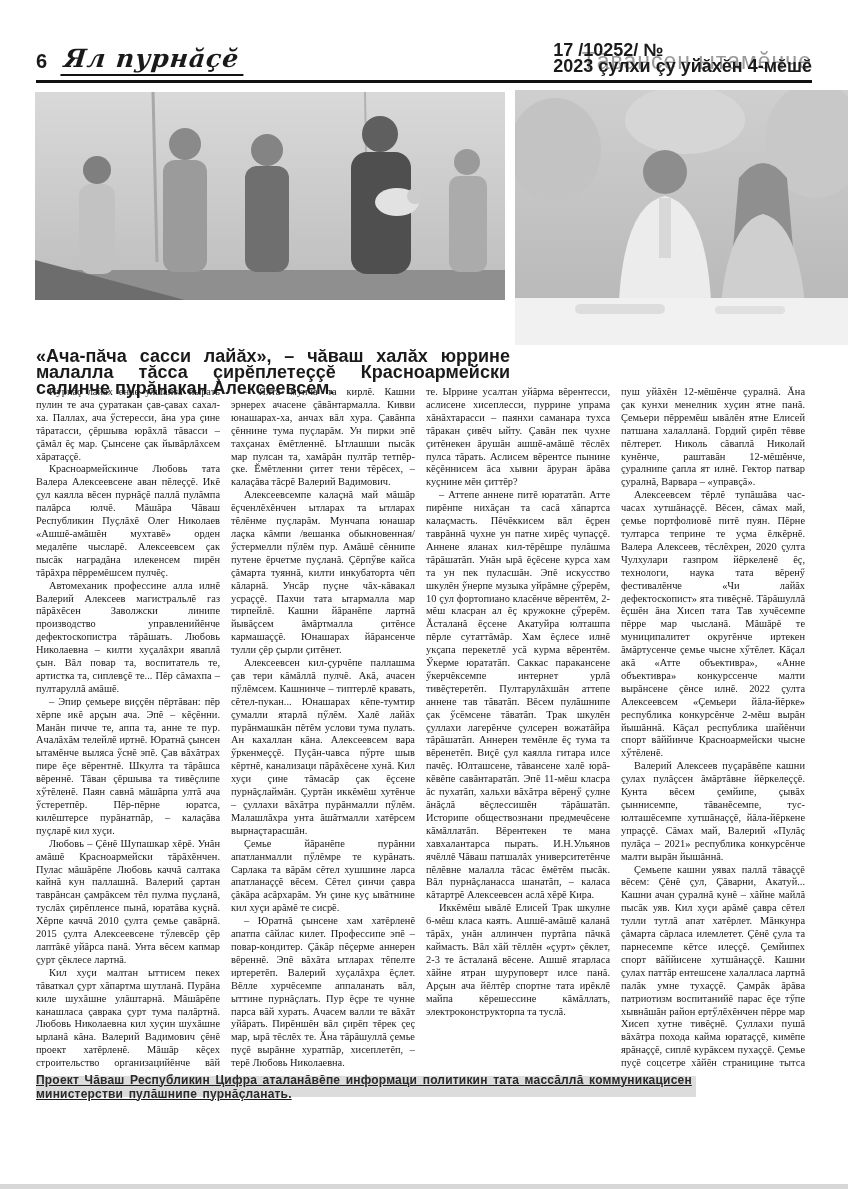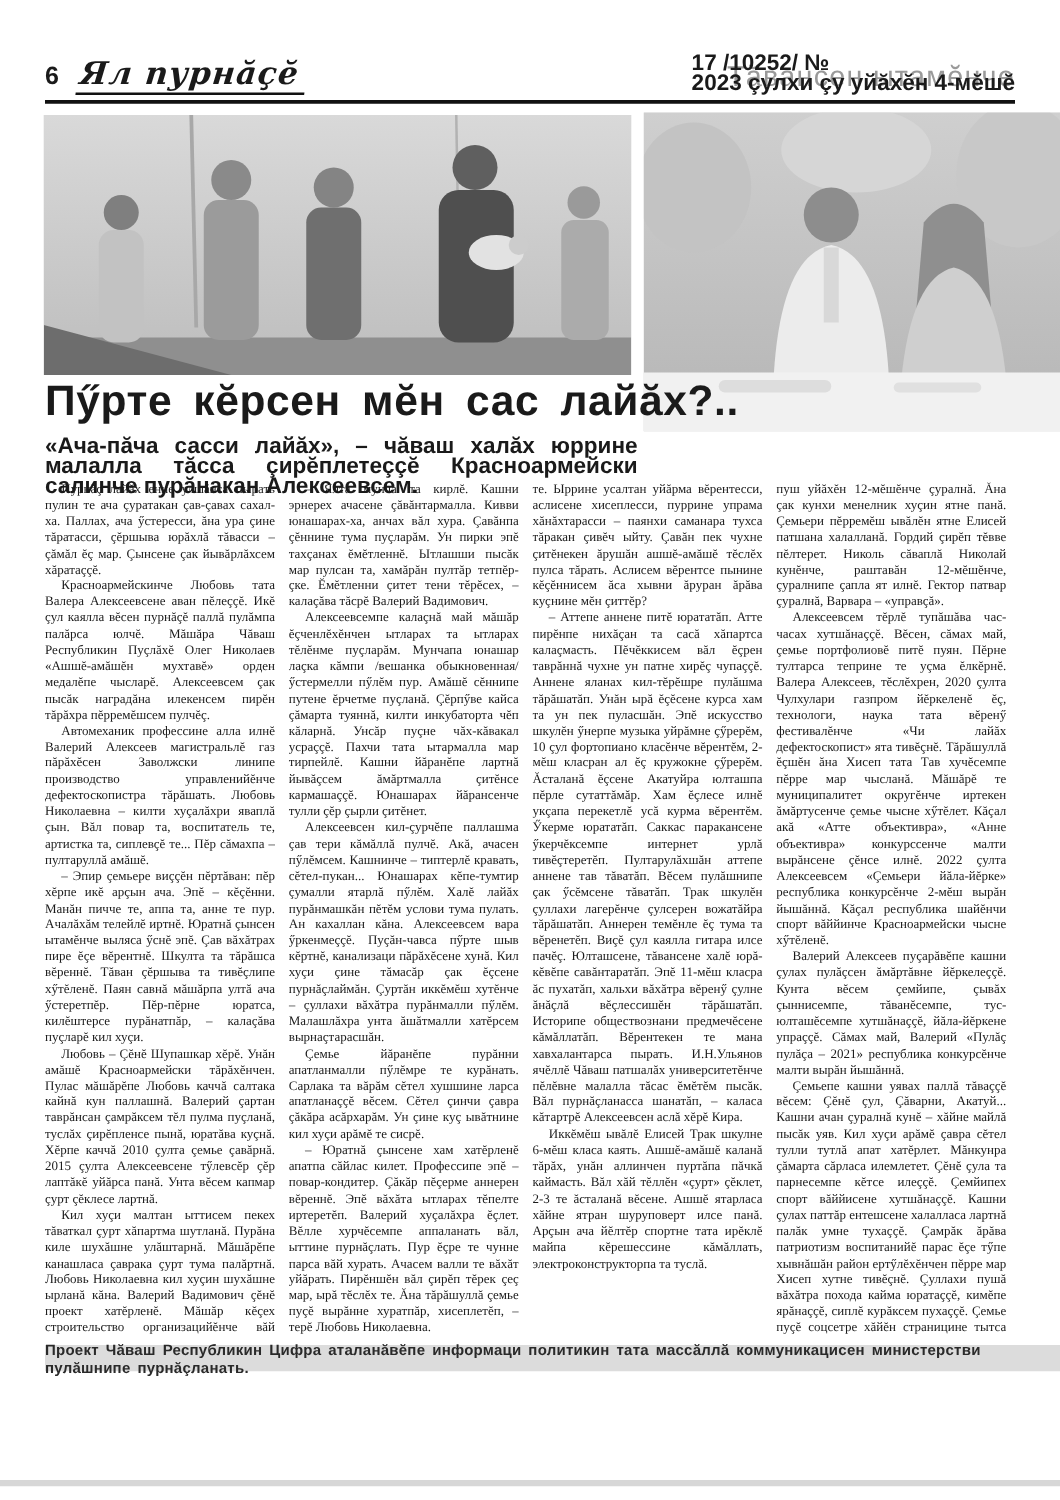--- a/index.html
+++ b/index.html
@@ -27,22 +27,22 @@
   .lede{position:absolute;left:36px;top:348px;width:474px;font-size:18px;font-weight:bold;
         line-height:16px;text-align:justify;}
   
   .columns{position:absolute;left:36px;top:386px;width:776px;height:684px;
            display:flex;gap:11px;overflow:hidden;}
   .column{width:184px;flex:0 0 184px;overflow:hidden;}
   .para{margin:0;font-size:10.4px;line-height:12.9px;text-align:justify;
         text-indent:13px;hyphens:manual;font-family:Liberation Serif, serif;}
   .para.cont{text-indent:0;}
   
-  .footer-strip{position:absolute;left:36px;top:1076px;width:812px;height:21px;
-                background:#dcdcdc;display:flex;align-items:center;justify-content:center;}
+  .footer-strip{position:absolute;left:36px;top:1076px;width:660px;height:21px;
+                background:#dcdcdc;display:flex;align-items:center;justify-content:center;text-decoration:underline;}
   .footer-strip span{font-size:12px;font-weight:bold;color:#2a2a2a;letter-spacing:.2px;
                 word-spacing:2px;}
   .bottom-artifact{position:absolute;left:0;top:1184px;width:848px;height:5px;background:#d7d7d7;}
 </style>
 </head>
 <body>
 
 <div class="page">
 
   <div class="header">
@@ -109,21 +109,20 @@
       <circle cx="248" cy="96" r="20" fill="#bdbdbd"></circle>
       <path d="M224 88 q24 -30 48 0 l6 70 q-30 14 -60 0 z" fill="#8f8f8f"></path>
       <path d="M206 214 q8 -82 42 -90 q34 8 42 90 z" fill="#cfcfcf"></path>
 
       <rect x="0" y="208" width="333" height="47" fill="#f1f1f1"></rect>
       <rect x="60" y="214" width="90" height="10" rx="5" fill="#dddddd"></rect>
       <rect x="200" y="216" width="70" height="8" rx="4" fill="#e0e0e0"></rect>
     </svg>
   </div>
 
-  <div class="headline">Пӳрте кĕрсен мĕн сас лайăх?..</div>
   <div class="lede">«Ача-пăча сасси лайăх», – чăваш халăх юррине малалла тăсса çирĕплетеççĕ Красноармейски салинче пурăнакан Алексеевсем.</div>
 
   <div class="columns" id="columns">
       <div class="column">
         <p class="para">Пурнăç лайăх енне улшăнса пырать пулин те ача çуратакан çав-çавах сахал-ха. Паллах, ача ӳстересси, ăна ура çине тăратасси, çĕршыва юрăхлă тăвасси – çăмăл ĕç мар. Çынсене çак йывăрлăхсем хăратаççĕ.</p>
         <p class="para">Красноармейскинче Любовь тата Валера Алексеевсене аван пĕлеççĕ. Икĕ çул каялла вĕсен пурнăçĕ паллă пулăмпа палăрса юлчĕ. Мăшăра Чăваш Республикин Пуçлăхĕ Олег Николаев «Ашшĕ-амăшĕн мухтавĕ» орден медалĕпе чысларĕ. Алексеевсем çак пысăк наградăна илекенсем пирĕн тăрăхра пĕрремĕшсем пулчĕç.</p>
         <p class="para">Автомеханик профессине алла илнĕ Валерий Алексеев магистральлĕ газ пăрăхĕсен Заволжски линипе производство управленийĕнче дефектоскопистра тăрăшать. Любовь Николаевна – килти хуçалăхри яваплă çын. Вăл повар та, воспитатель те, артистка та, сиплевçĕ те... Пĕр сăмахпа – пултаруллă амăшĕ.</p>
         <p class="para">– Эпир çемьере виççĕн пĕртăван: пĕр хĕрпе икĕ арçын ача. Эпĕ – кĕçĕнни. Манăн пичче те, аппа та, анне те пур. Ачалăхăм телейлĕ иртнĕ. Юратнă çынсен ытамĕнче выляса ӳснĕ эпĕ. Çав вăхăтрах пире ĕçе вĕрентнĕ. Шкулта та тăрăшса вĕреннĕ. Тăван çĕршыва та тивĕçлипе хӳтĕленĕ. Паян савнă мăшăрпа ултă ача ӳстеретпĕр. Пĕр-пĕрне юратса, килĕштерсе пурăнатпăр, – калаçăва пуçларĕ кил хуçи.</p>
         <p class="para">Любовь – Çĕнĕ Шупашкар хĕрĕ. Унăн амăшĕ Красноармейски тăрăхĕнчен. Пулас мăшăрĕпе Любовь каччă салтака кайнă кун паллашнă. Валерий çартан таврăнсан çамрăксем тĕл пулма пуçланă, туслăх çирĕпленсе пынă, юратăва куçнă. Хĕрпе каччă 2010 çулта çемье çавăрнă. 2015 çулта Алексеевсене тӳлевсĕр çĕр лаптăкĕ уйăрса панă. Унта вĕсем капмар çурт çĕклесе лартнă.</p>
         <p class="para">Кил хуçи малтан ыттисем пекех тăваткал çурт хăпартма шутланă. Пурăна киле шухăшне улăштарнă. Мăшăрĕпе канашласа çаврака çурт тума палăртнă. Любовь Николаевна кил хуçин шухăшне ырланă кăна. Валерий Вадимович çĕнĕ проект хатĕрленĕ. Мăшăр кĕçех строительство организацийĕнче вăй хуракансене тара тытса çурт хăпартса лартнă. Алексеевсем, сăмах май, пӳрт лартнă чухне патшалăх пулăшăвĕпе усă курнă.</p>

